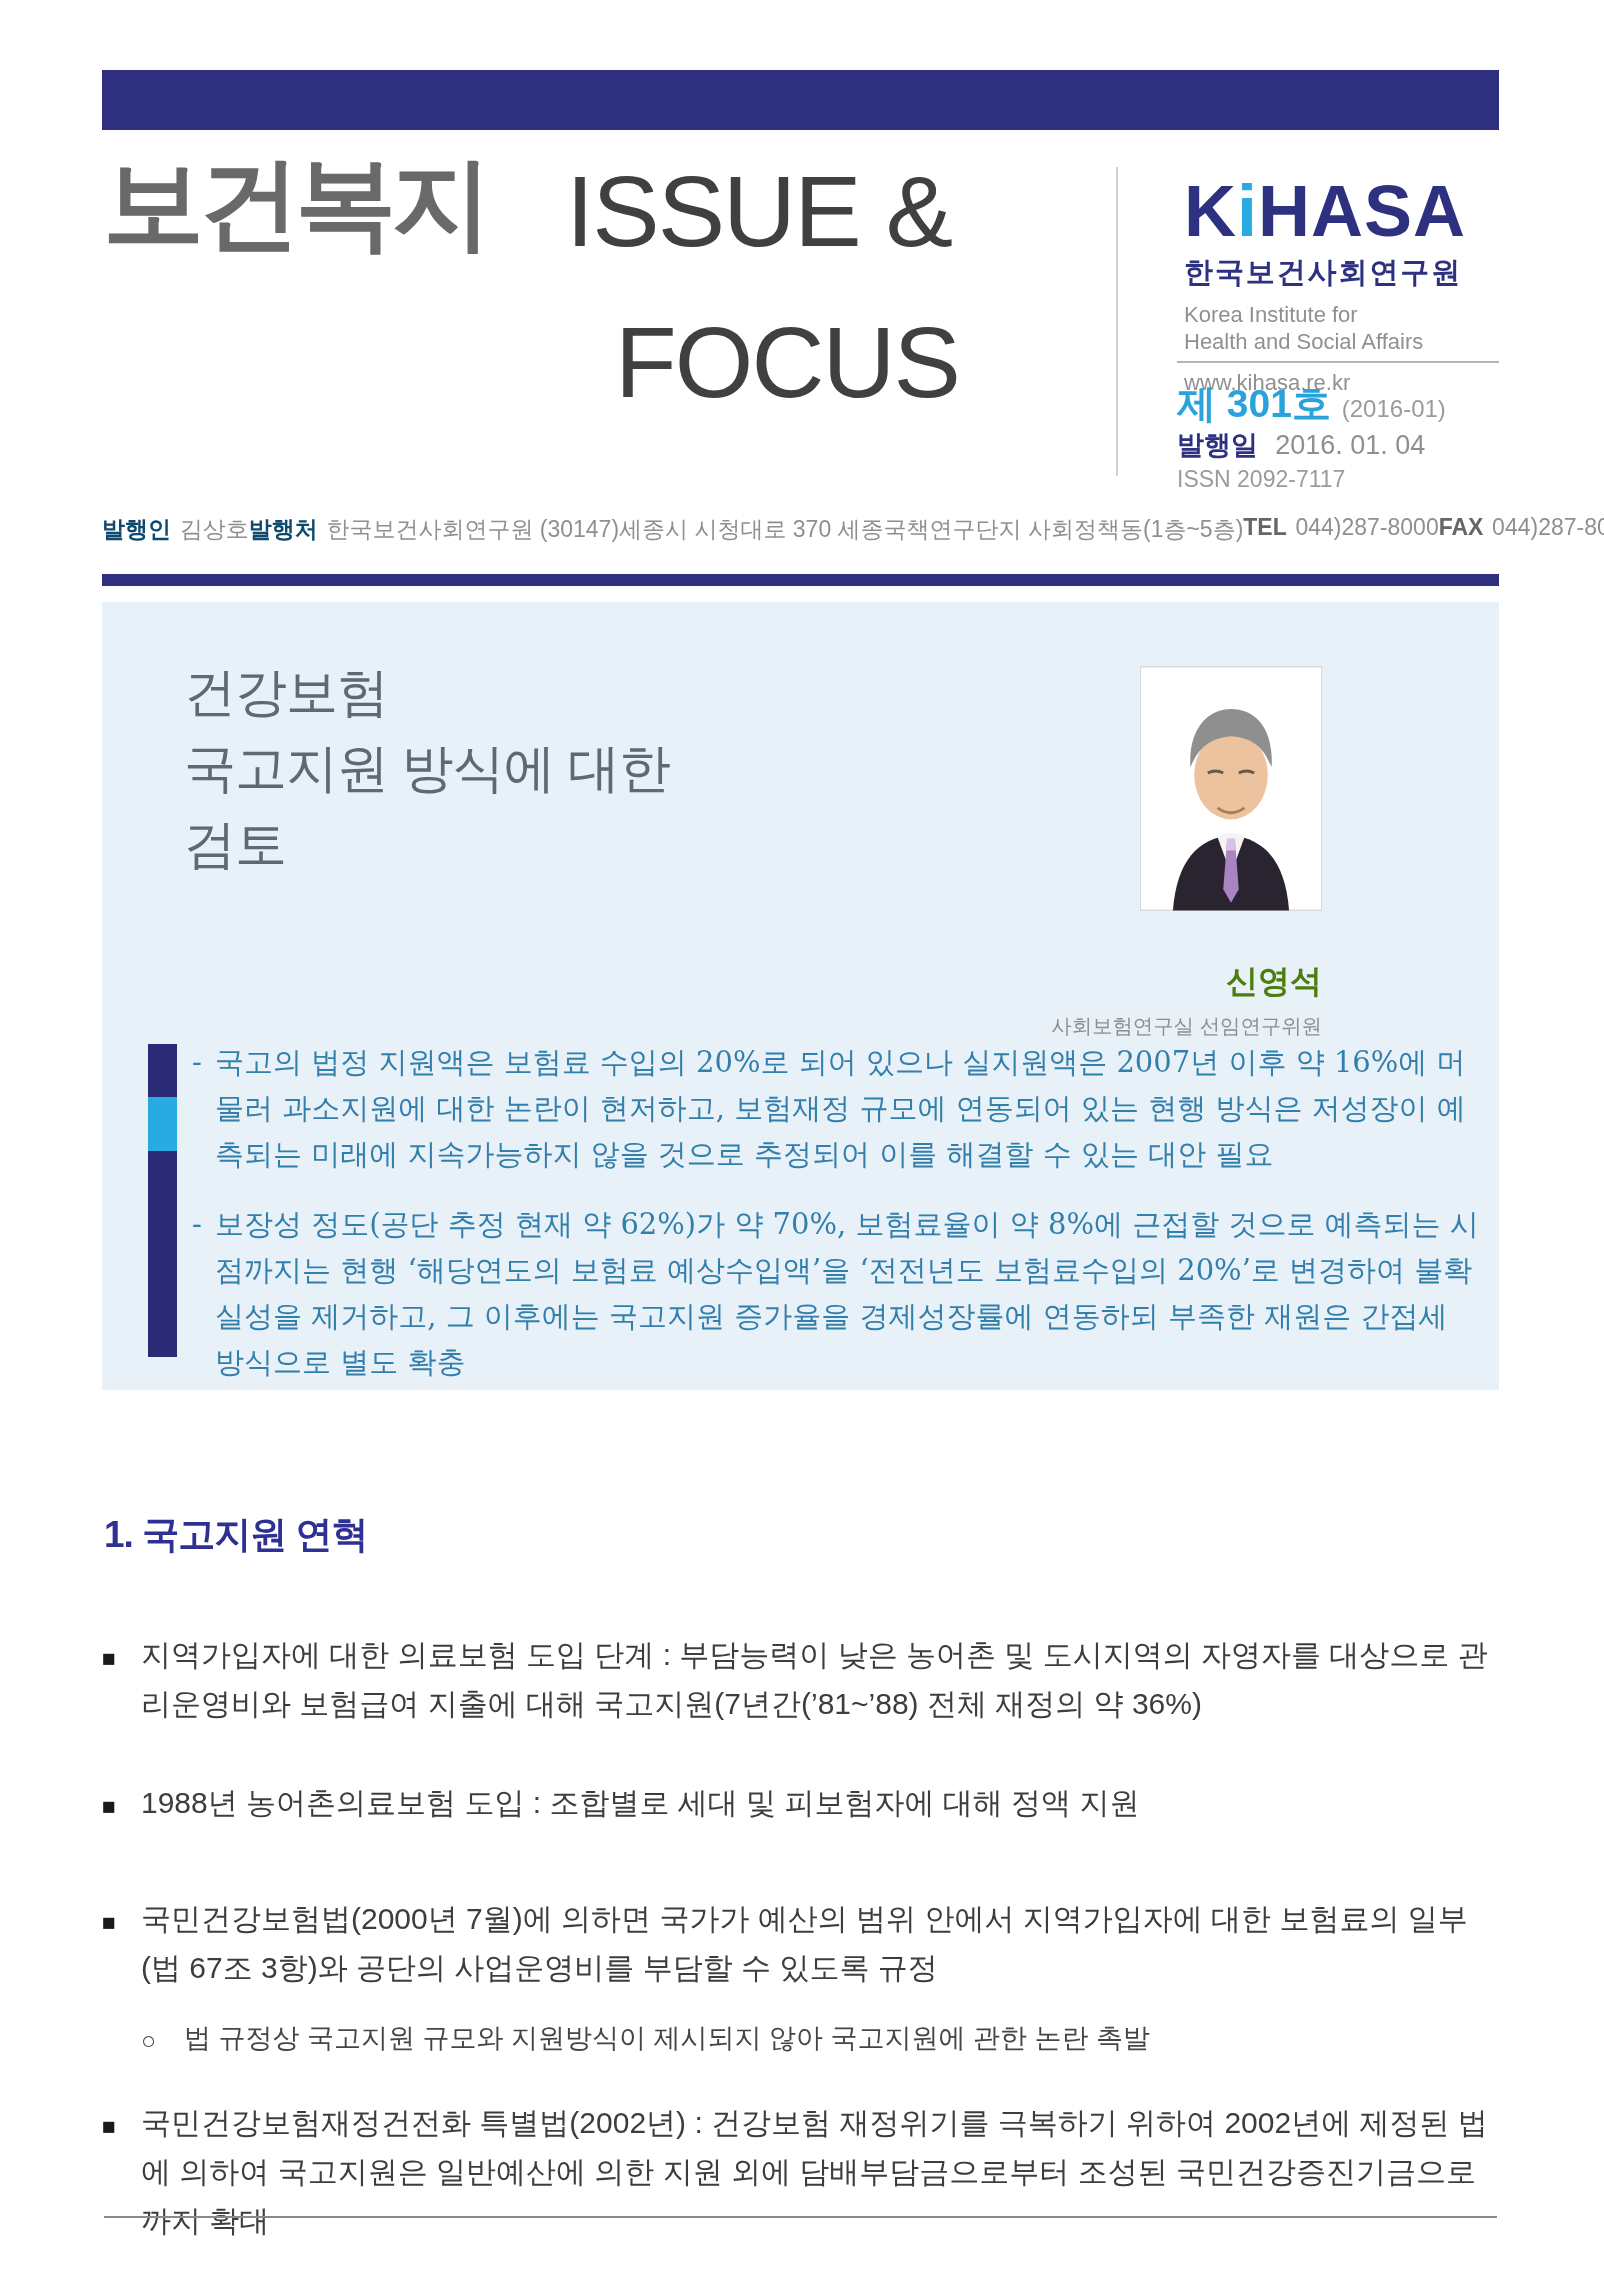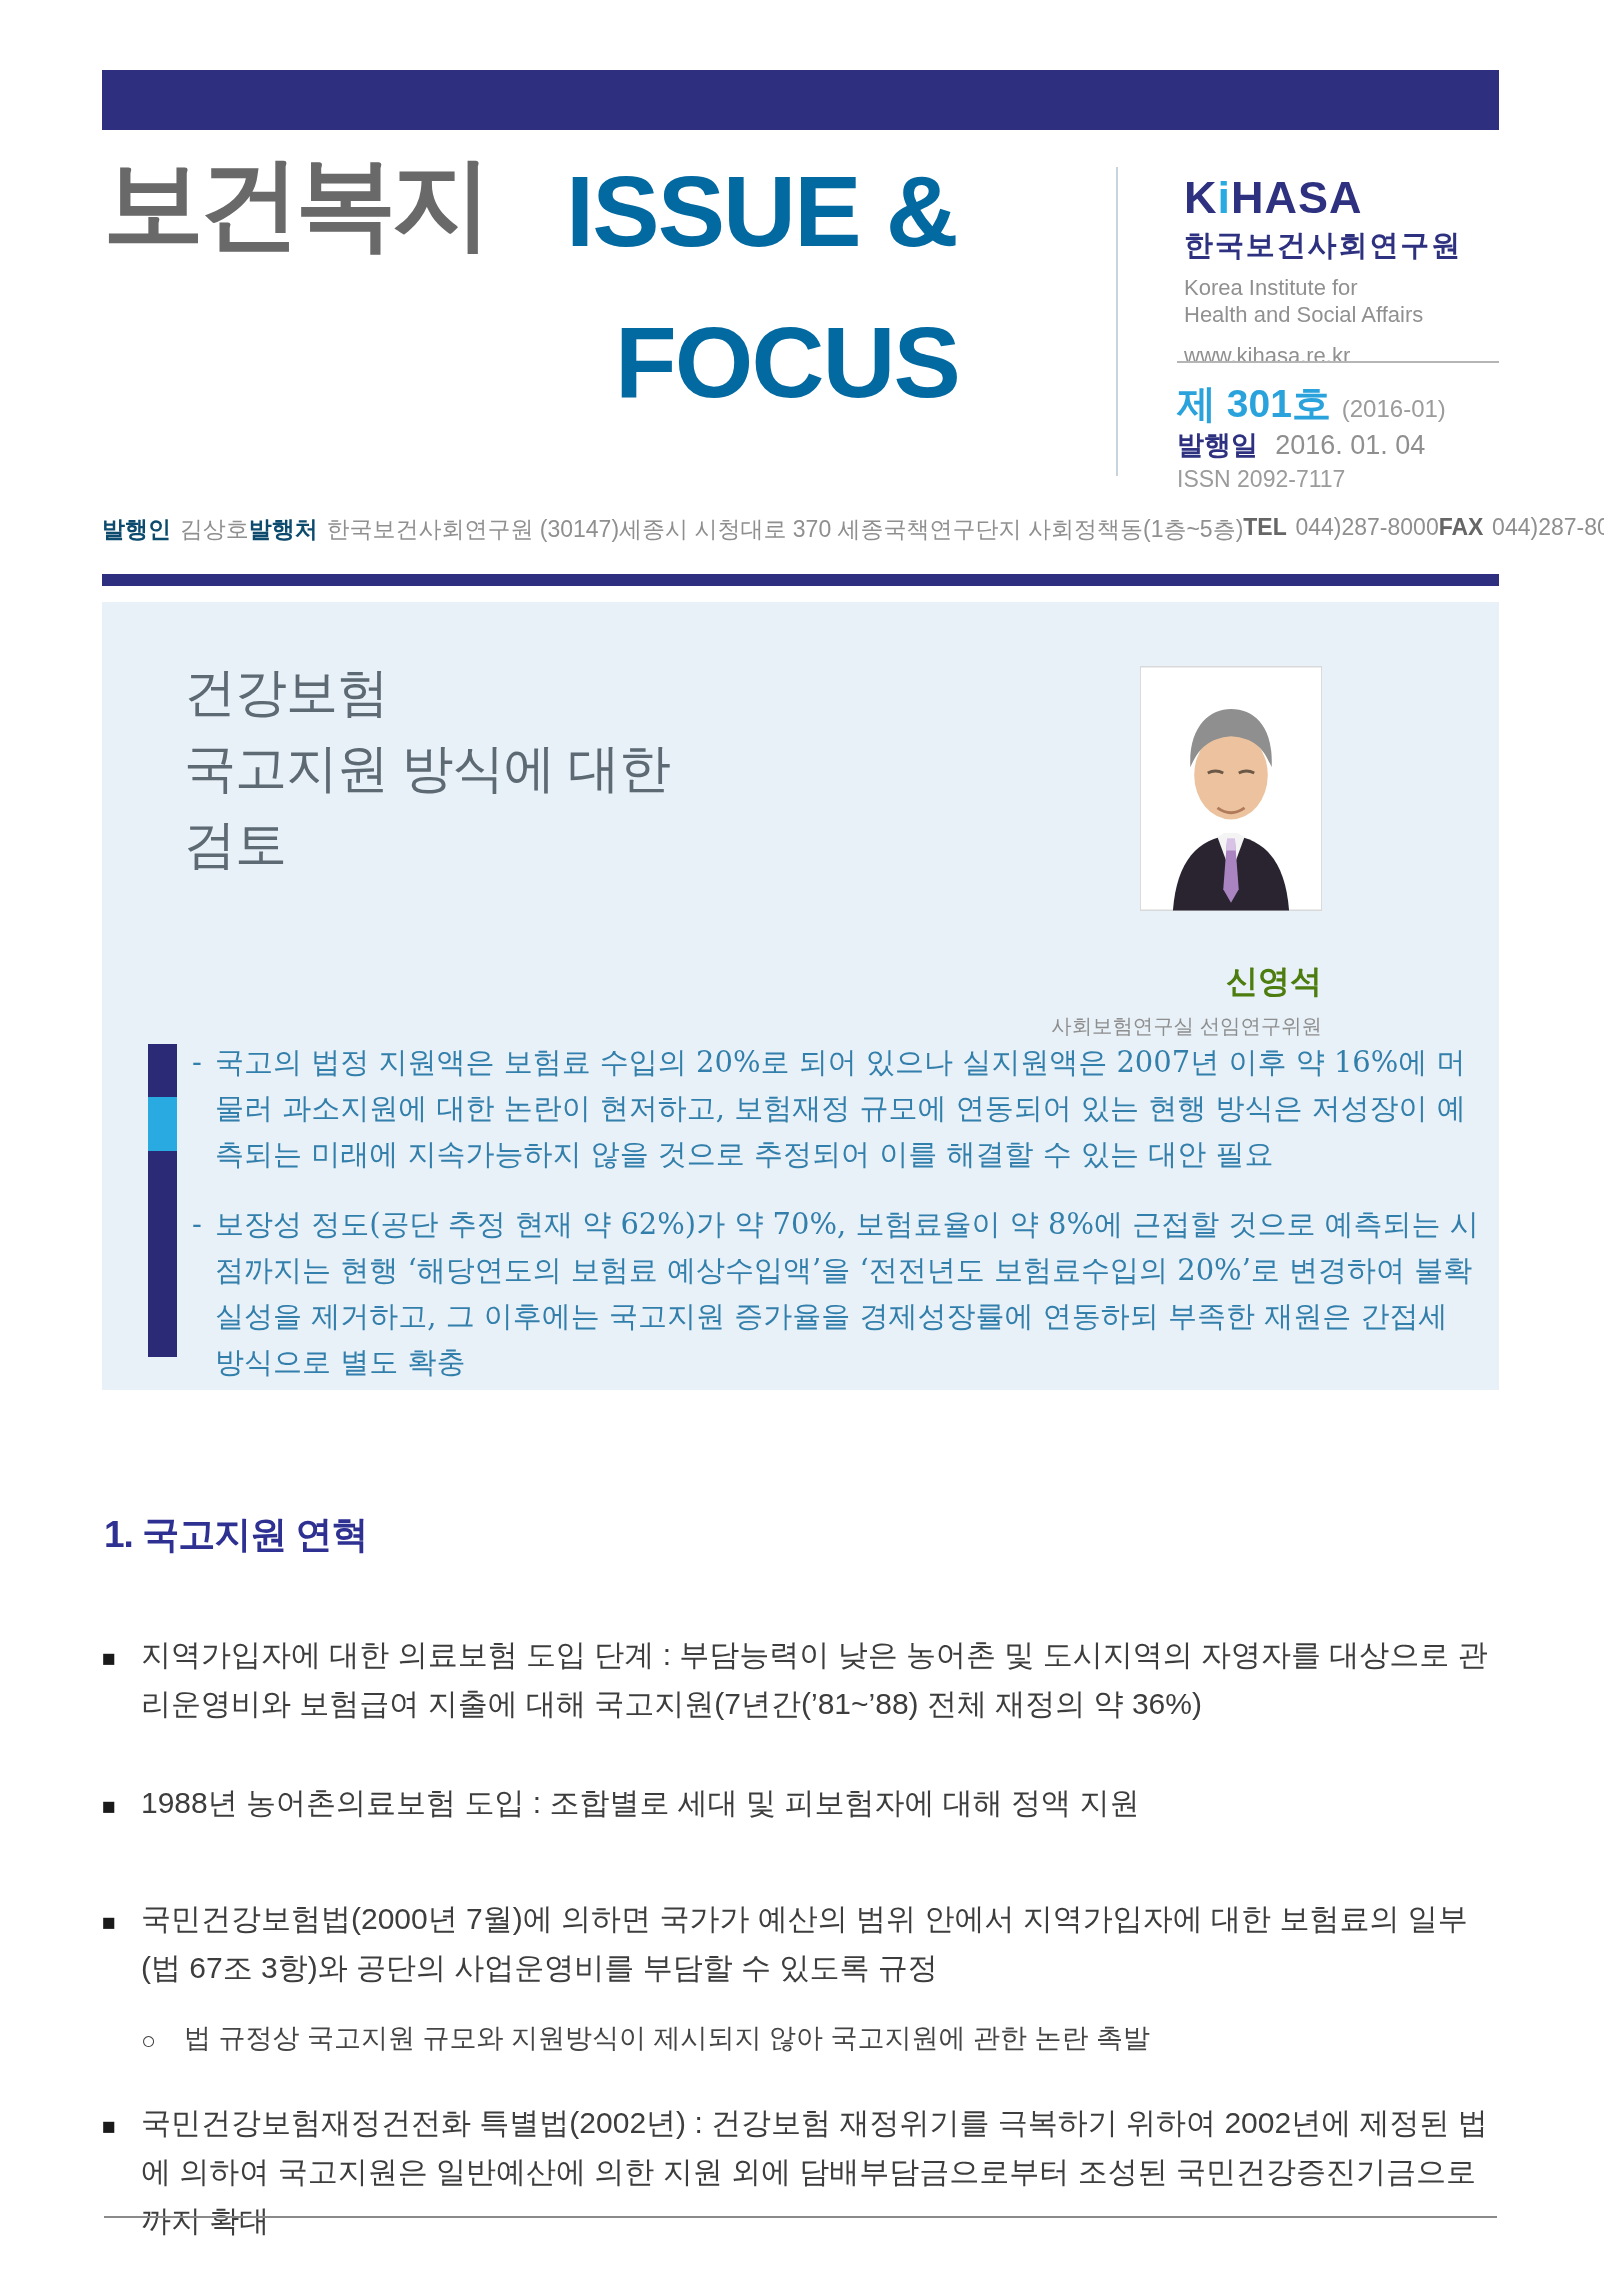--- a/index.html
+++ b/index.html
@@ -6,28 +6,28 @@
   html,body { background:#ffffff; }
   body { font-family:"Liberation Sans","DejaVu Sans",sans-serif; }
   .page { position:relative; width:1605px; height:2293px; background:#ffffff; overflow:hidden;padding-left:27px; }
 
   
   .top-bar { position:absolute; left:102px; top:70px; width:1397px; height:60px; background:#2e2f7f; }
 
   
   .title-kr { position:absolute; left:103px; top:153px; font-size:101px; font-weight:700;
               color:#696969; letter-spacing:-4.9px; line-height:1; }
-  .title-en { position:absolute; left:566px; top:136px; font-size:101px; font-weight:700;
-              color:#0369a1; line-height:151px; letter-spacing:-1.9px; }
+  .title-en { position:absolute; left:566px; top:136px; font-size:101px; font-weight:400;
+              color:#404040; line-height:151px; letter-spacing:-1.9px; }
   .title-en .line2 { padding-left:49px; }
 
   
   .logo-divider { position:absolute; left:1116px; top:167px; width:1.9px; height:309px; background:#c7d4de; }
   .logo-block { position:absolute; left:1184px; top:175px; }
-  .logo-word { font-size:45px; font-weight:800; color:#2e3180; letter-spacing:1px; line-height:1; }
+  .logo-word { font-size:72px; font-weight:800; color:#2e3180; letter-spacing:1px; line-height:1; }
   .logo-word .i-blue { color:#29abe2; }
   .logo-kr { font-size:29px; font-weight:700; color:#2e3180; letter-spacing:1.9px; margin-top:5.8px; }
   .logo-en { font-size:22px; color:#909090; line-height:27px; margin-top:7.8px; }
   .logo-url { font-size:22px; color:#909090; margin-top:15.5px; }
   .issue-rule { position:absolute; left:1177px; top:361px; width:322px; height:1.9px; background:#b5b5b5; }
   .issue-no { position:absolute; left:1177px; top:377px; font-size:39px; font-weight:700; color:#2aa2db; }
   .issue-no .suffix { font-size:24px; font-weight:400; color:#9b9b9b; }
   .issue-date { position:absolute; left:1177px; top:427px; font-size:27px; color:#8f8f8f; }
   .issue-date .lbl { font-weight:700; color:#2e3180; margin-right:9.7px; }
   .issue-issn { position:absolute; left:1177px; top:466px; font-size:23px; color:#9b9b9b; }

